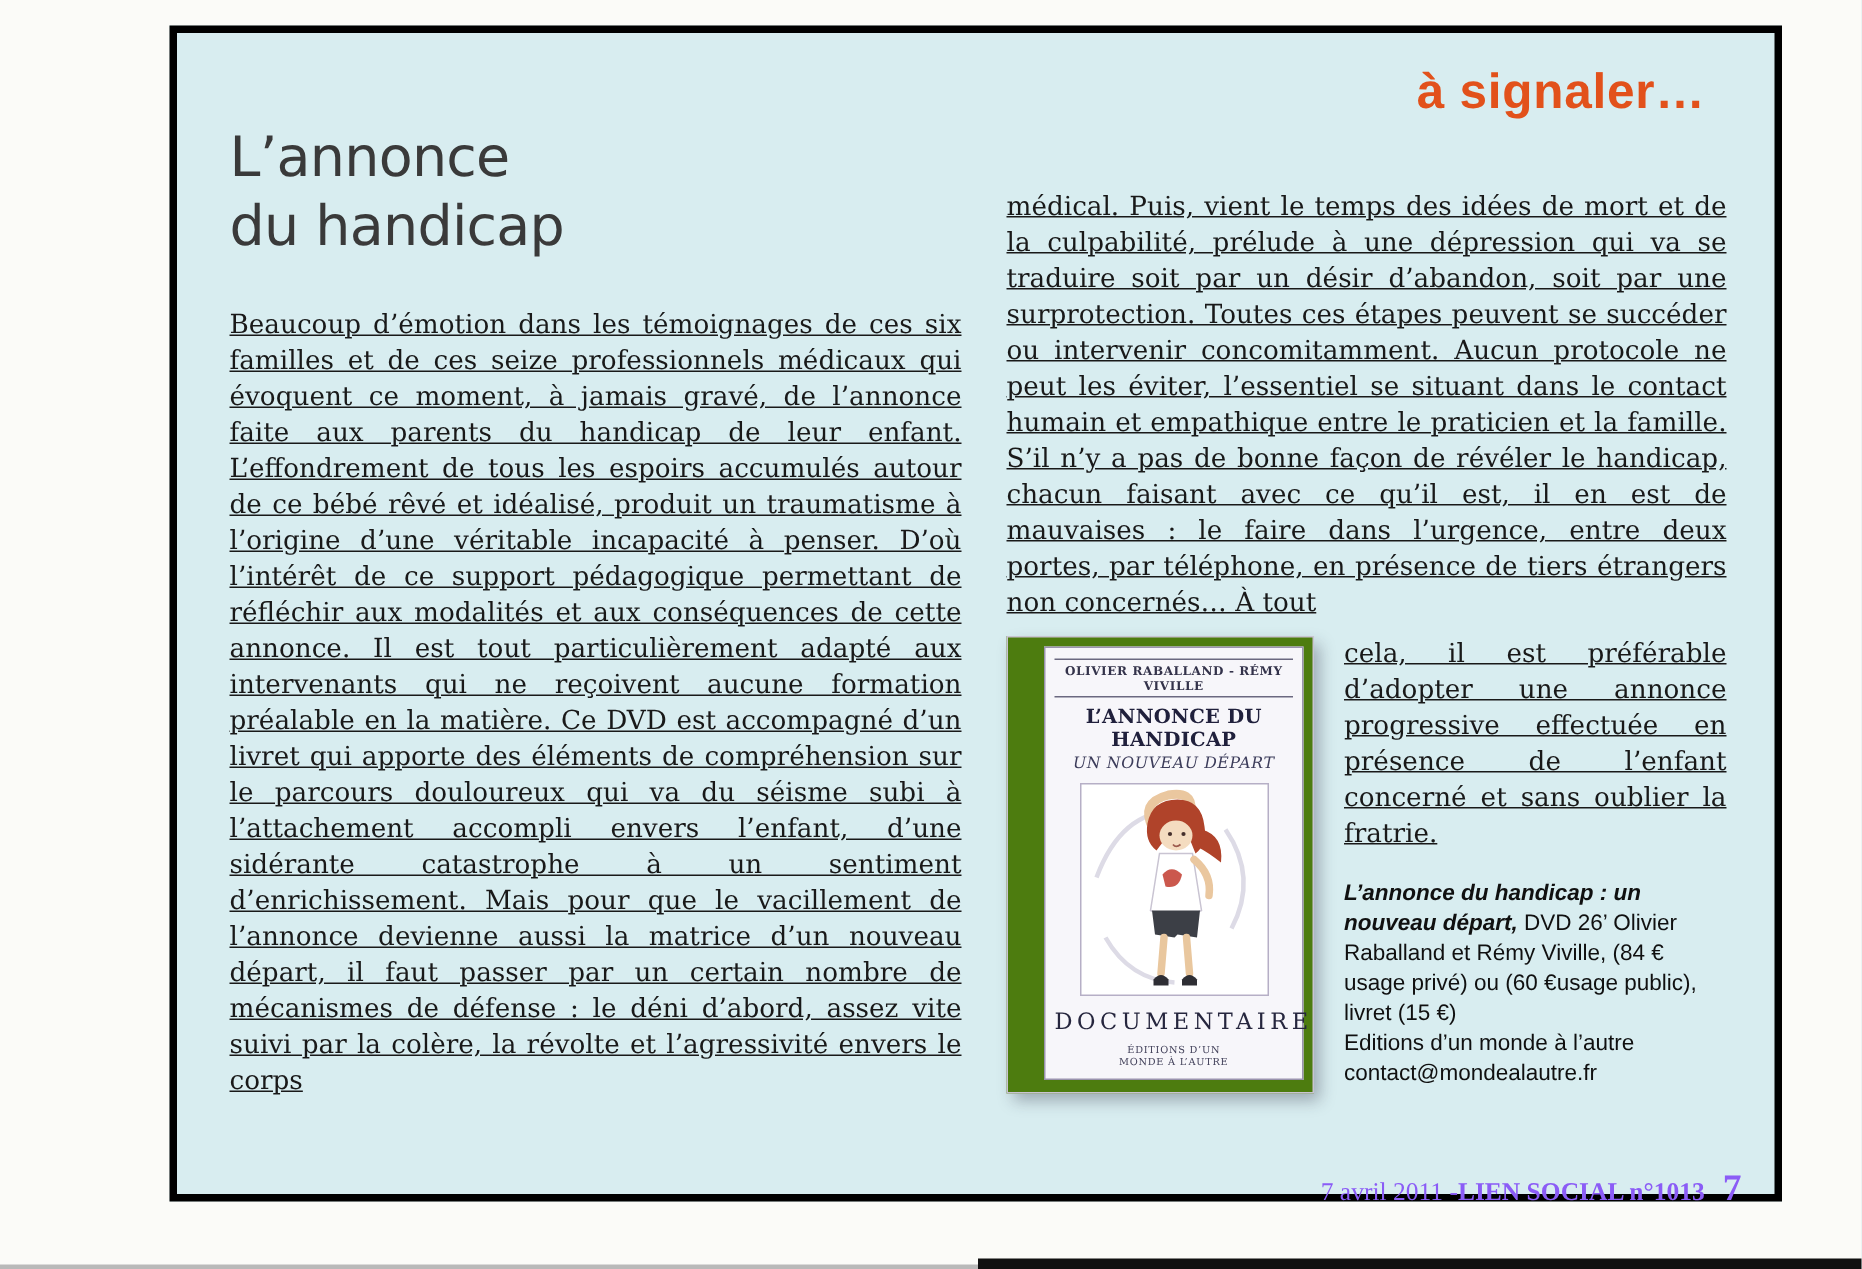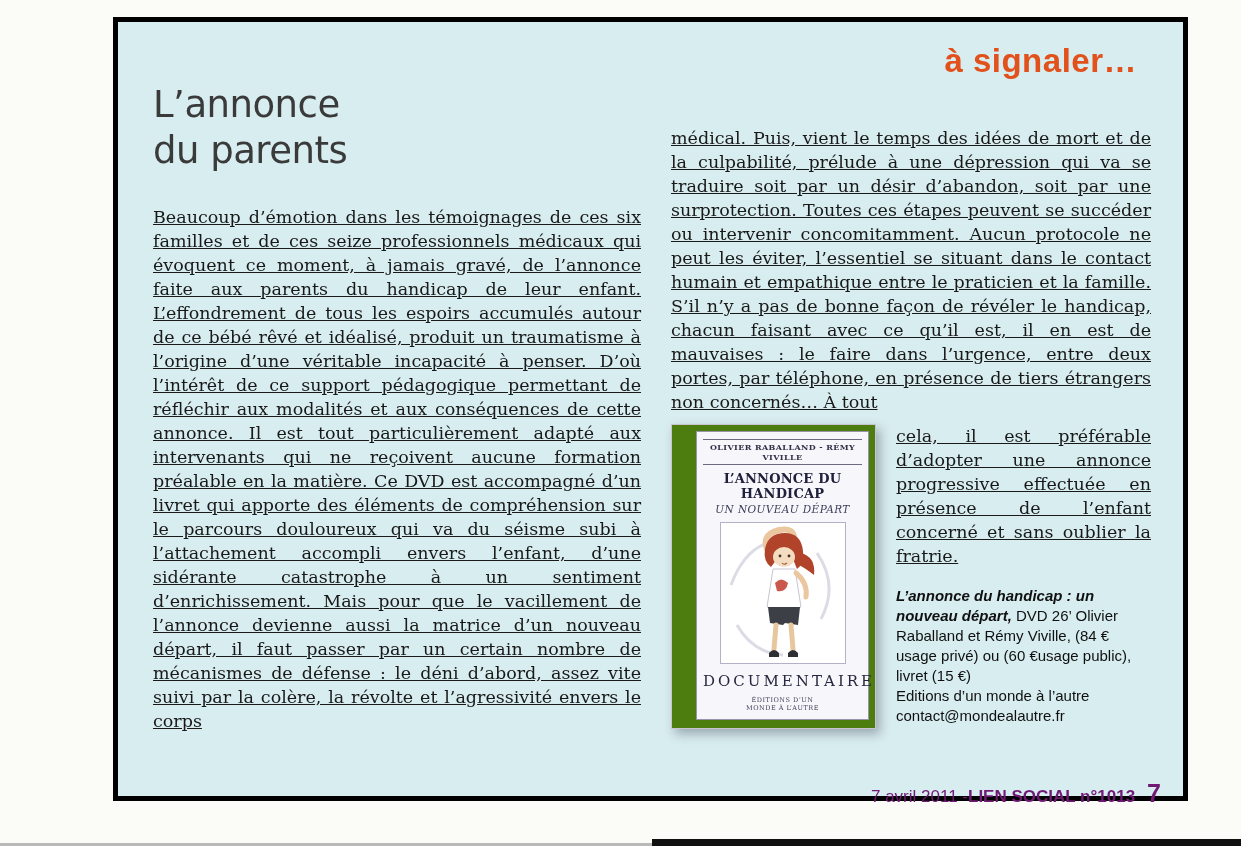--- a/index.html
+++ b/index.html
@@ -107,22 +107,22 @@
     font-family:"Liberation Sans", sans-serif;
     font-size:15px; line-height:20px; color:#101010;
     text-align:left;
   }
   .caption p { margin:0; }
   .cap-title { font-weight:bold; font-style:italic;text-align:center; }
 
   
   .footer {
     position:absolute; top:779px; right:80px;
-    font-family:Liberation Sans, sans-serif;
-    font-size:17px; color:#701a75;
+    font-family:Liberation Serif, serif;
+    font-size:17px; color:#8b5cf6;
     display:flex; align-items:baseline;
   }
   .footer .mag { font-weight:bold;text-align:right; }
   .footer .pnum { font-weight:bold; font-size:25px; margin-left:12px; }
 
   
   .scan-bar-dark {
     position:absolute; left:652px; right:0; bottom:0; height:7px;
     background:#101010;
   }
@@ -135,21 +135,21 @@
 <body>
 
 <div class="page">
 
   <div class="panel">
 
     <div class="signaler">à signaler…</div>
 
     <h1 class="title">
       <span>L’annonce</span>
-      <span>du parents</span>
+      <span>du handicap</span>
     </h1>
 
     <div class="col-left">
       <p class="body-text">Beaucoup d’émotion dans les témoignages de ces six familles et de ces seize professionnels médicaux qui évoquent ce moment, à jamais gravé, de l’annonce faite aux parents du handicap de leur enfant. L’effondrement de tous les espoirs accumulés autour de ce bébé rêvé et idéalisé, produit un traumatisme à l’origine d’une véritable incapacité à penser. D’où l’intérêt de ce support pédagogique permettant de réfléchir aux modalités et aux conséquences de cette annonce. Il est tout particulièrement adapté aux intervenants qui ne reçoivent aucune formation préalable en la matière. Ce DVD est accompagné d’un livret qui apporte des éléments de compréhension sur le parcours douloureux qui va du séisme subi à l’attachement accompli envers l’enfant, d’une sidérante catastrophe à un sentiment d’enrichissement. Mais pour que le vacillement de l’annonce devienne aussi la matrice d’un nouveau départ, il faut passer par un certain nombre de mécanismes de défense : le déni d’abord, assez vite suivi par la colère, la révolte et l’agressivité envers le corps</p>
     </div>
 
     <div class="col-right">
       <p class="body-text">médical. Puis, vient le temps des idées de mort et de la culpabilité, prélude à une dépression qui va se traduire soit par un désir d’abandon, soit par une surprotection. Toutes ces étapes peuvent se succéder ou intervenir concomitamment. Aucun protocole ne peut les éviter, l’essentiel se situant dans le contact humain et empathique entre le praticien et la famille. S’il n’y a pas de bonne façon de révéler le handicap, chacun faisant avec ce qu’il est, il en est de mauvaises : le faire dans l’urgence, entre deux portes, par téléphone, en présence de tiers étrangers non concernés… À tout</p>
 
       <div class="wrap-row">

